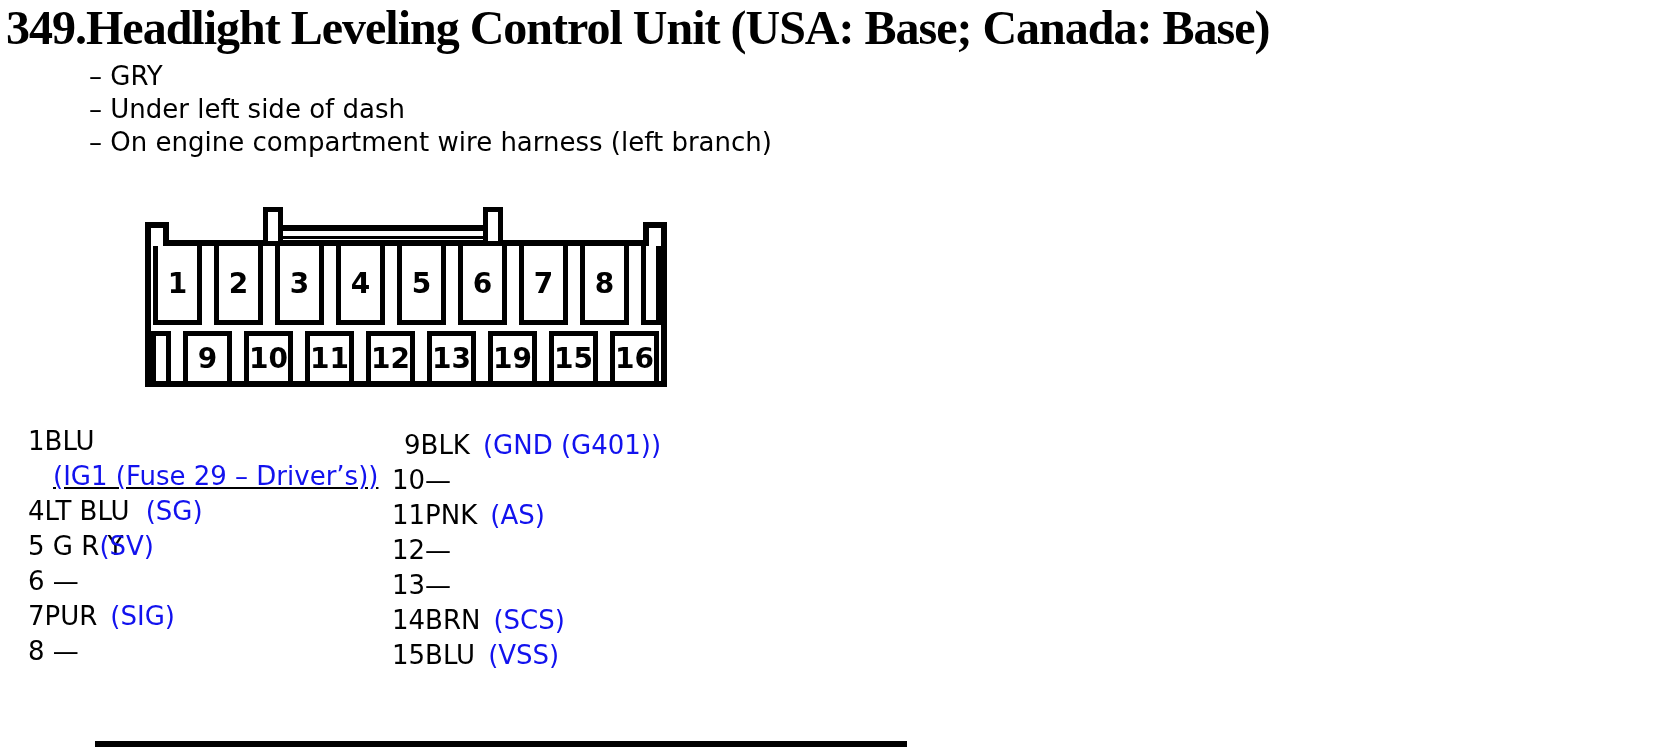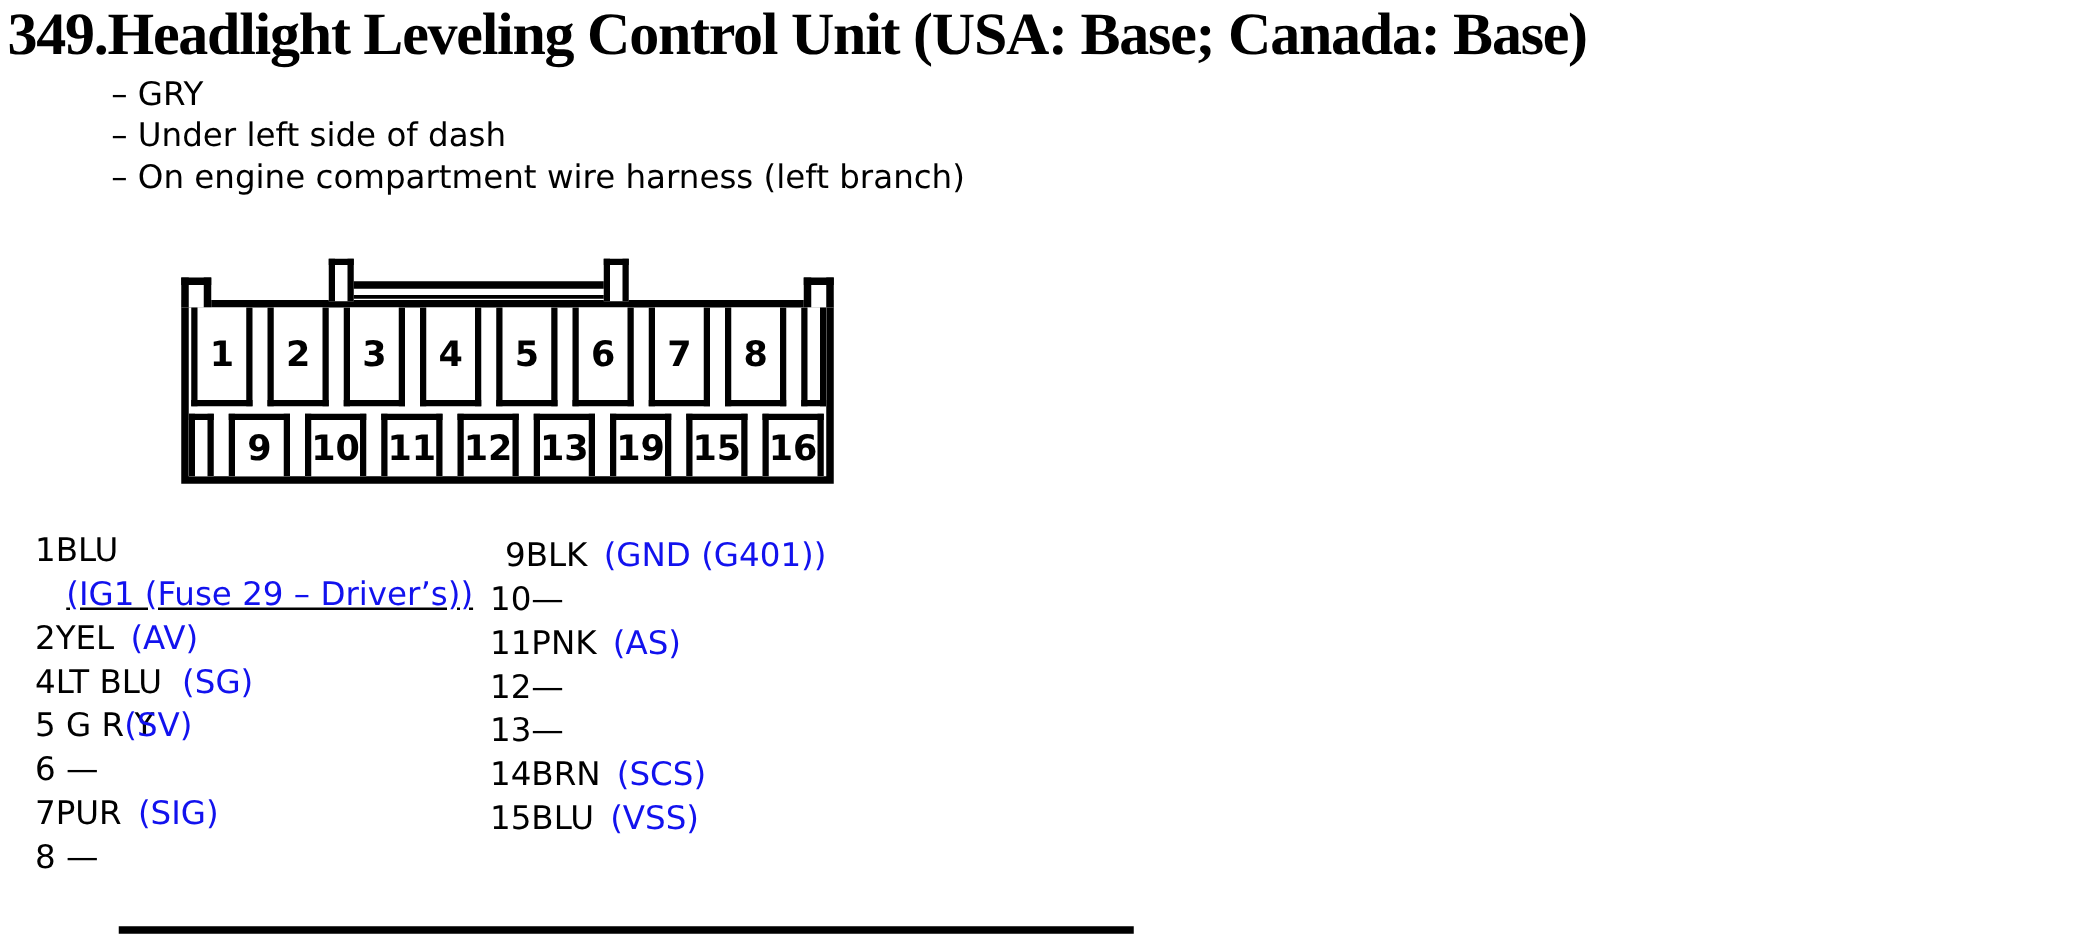--- a/index.html
+++ b/index.html
@@ -97,21 +97,20 @@
     <div class="cell">13</div>
     <div class="cell">19</div>
     <div class="cell">15</div>
     <div class="cell">16</div>
   </div>
 </div>
 
 <div class="pins pins-left">
   <div class="prow"><span class="lbl">1BLU</span><span class="sig"></span></div>
   <div class="prow row-ig1"><span class="sig">(IG1 (Fuse 29 – Driver’s))</span></div>
-  <div class="prow"><span class="lbl">2YEL</span><span class="sig">(AV)</span></div>
   <div class="prow row-4"><span class="lbl">4LT BLU</span><span class="sig">(SG)</span></div>
   <div class="prow row-5"><span class="lbl">5 G R Y</span><span class="sig">(SV)</span></div>
   <div class="prow"><span class="lbl">6 —</span></div>
   <div class="prow"><span class="lbl">7PUR</span><span class="sig">(SIG)</span></div>
   <div class="prow"><span class="lbl">8 —</span></div>
 </div>
 
 <div class="pins pins-right">
   <div class="prow row-9"><span class="lbl">9BLK</span><span class="sig">(GND (G401))</span></div>
   <div class="prow"><span class="lbl">10—</span></div>

